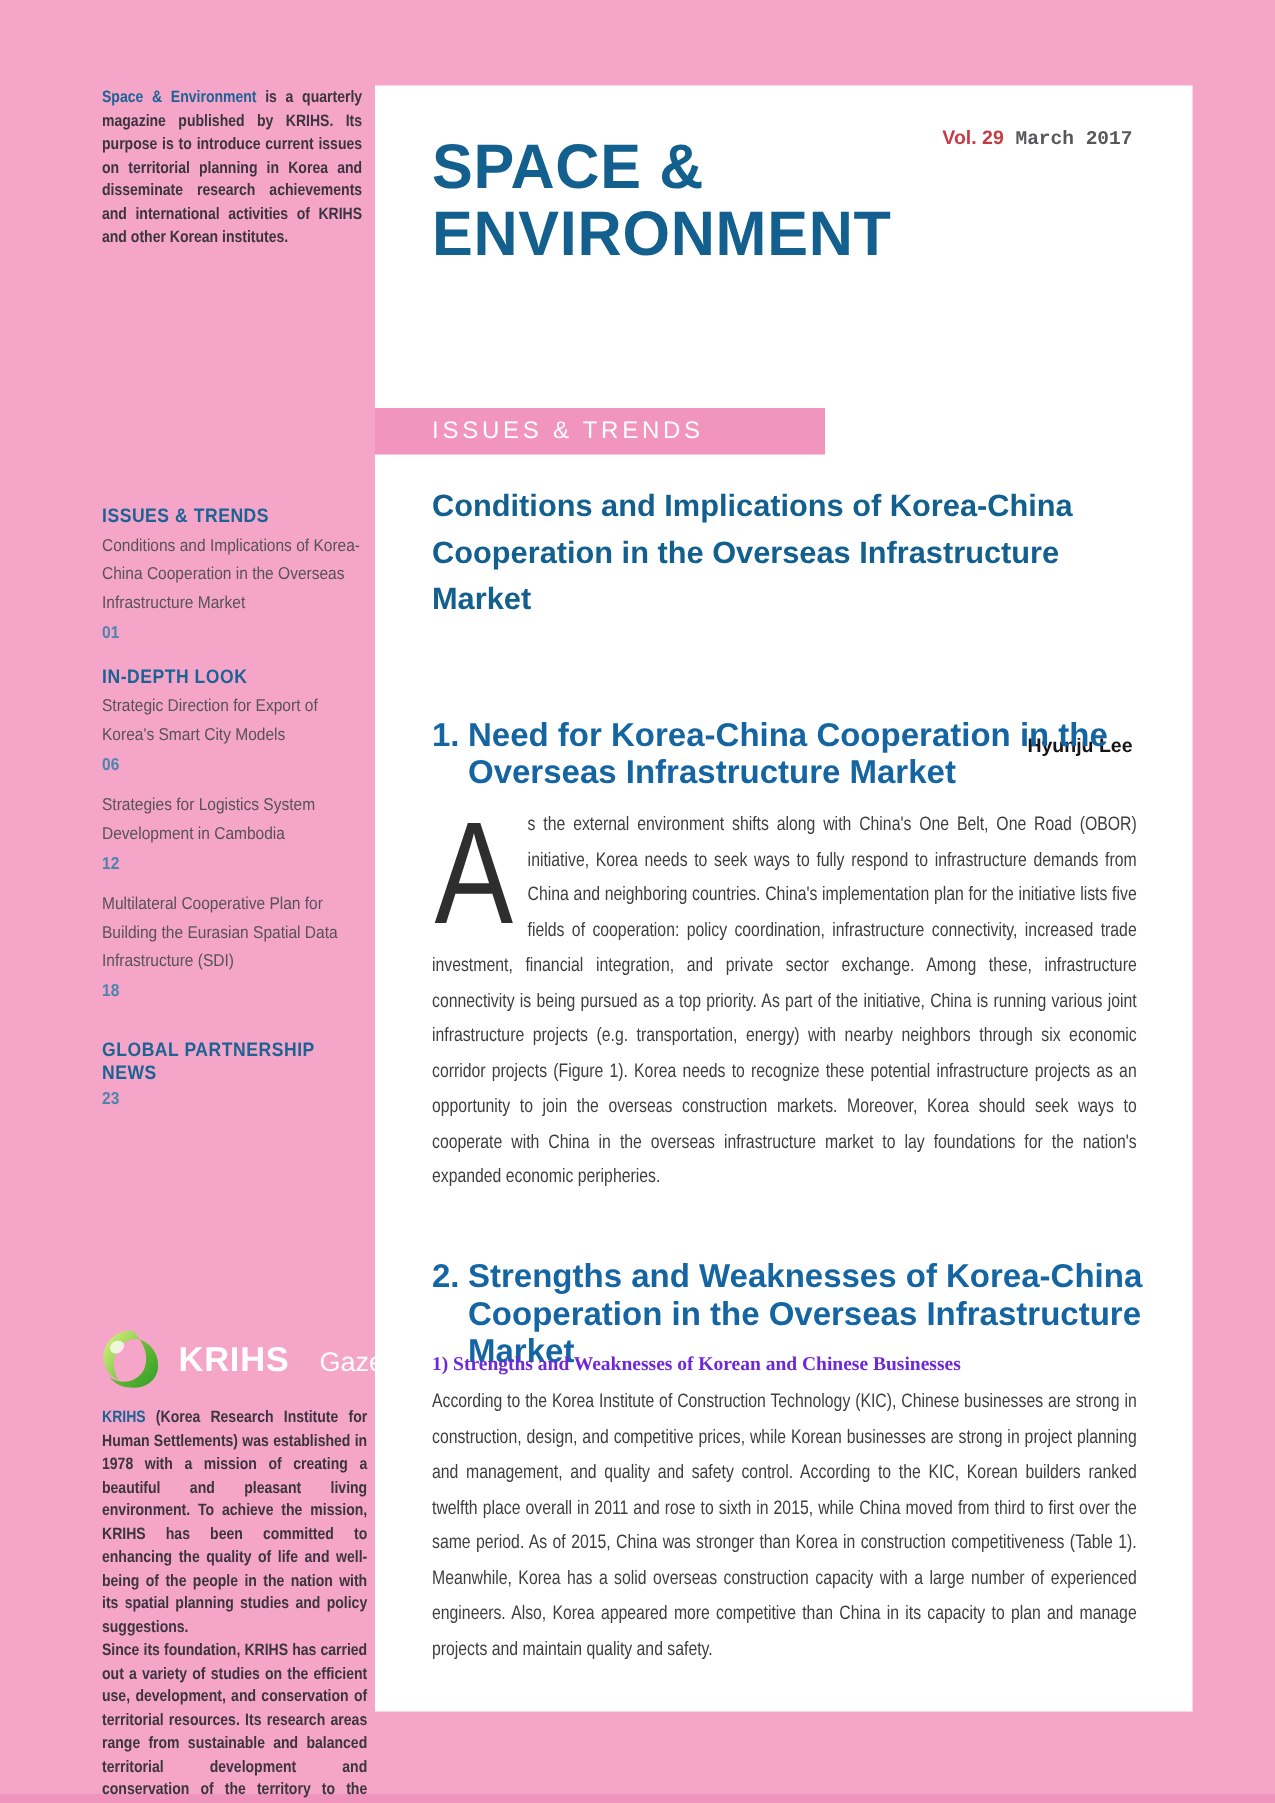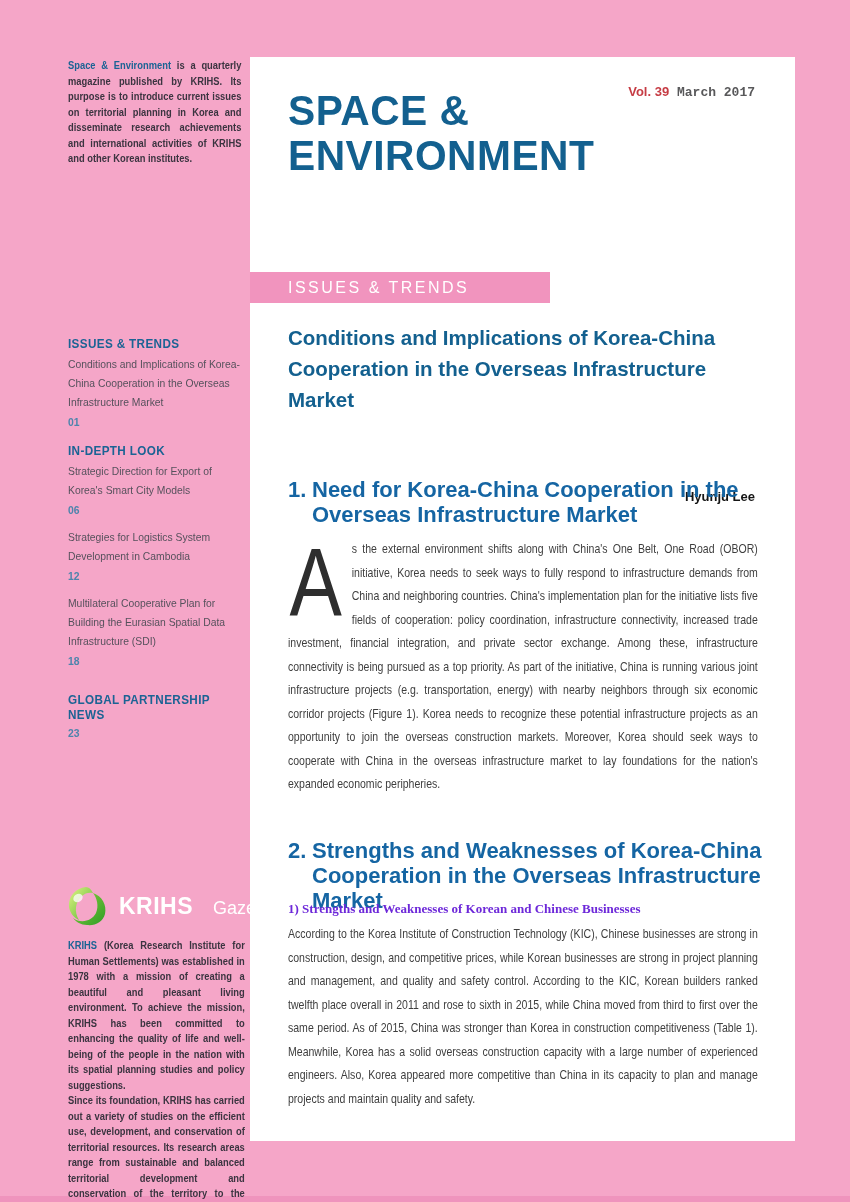--- a/index.html
+++ b/index.html
@@ -109,21 +109,21 @@
       <span class="g-brand">KRIHS</span><span class="g-suffix">Gazette</span>
     </div>
   </div>
 
   <div class="about condensed">
     <span class="blue">KRIHS</span><span> (Korea Research Institute for Human Settlements) was established in 1978 with a mission of creating a beautiful and pleasant living environment. To achieve the mission, KRIHS has been committed to enhancing the quality of life and well-being of the people in the nation with its spatial planning studies and policy suggestions.</span>
     <span class="about-p2">Since its foundation, KRIHS has carried out a variety of studies on the efficient use, development, and conservation of territorial resources. Its research areas range from sustainable and balanced territorial development and conservation of the territory to the provision of housing and infrastructure.</span>
   </div>
 
   <div class="volline">
-    <span class="vol">Vol. 39</span><span class="date"> March 2017</span>
+    <span class="vol">Vol. 29</span><span class="date"> March 2017</span>
   </div>
   <h1 class="mast">
     <div>SPACE &amp;</div>
     <div>ENVIRONMENT</div>
   </h1>
 
   <div class="band">ISSUES &amp; TRENDS</div>
   <h2 class="art-title">Conditions and Implications of Korea-China Cooperation in the Overseas Infrastructure Market</h2>
   <div class="author">Hyunju Lee</div>
 

